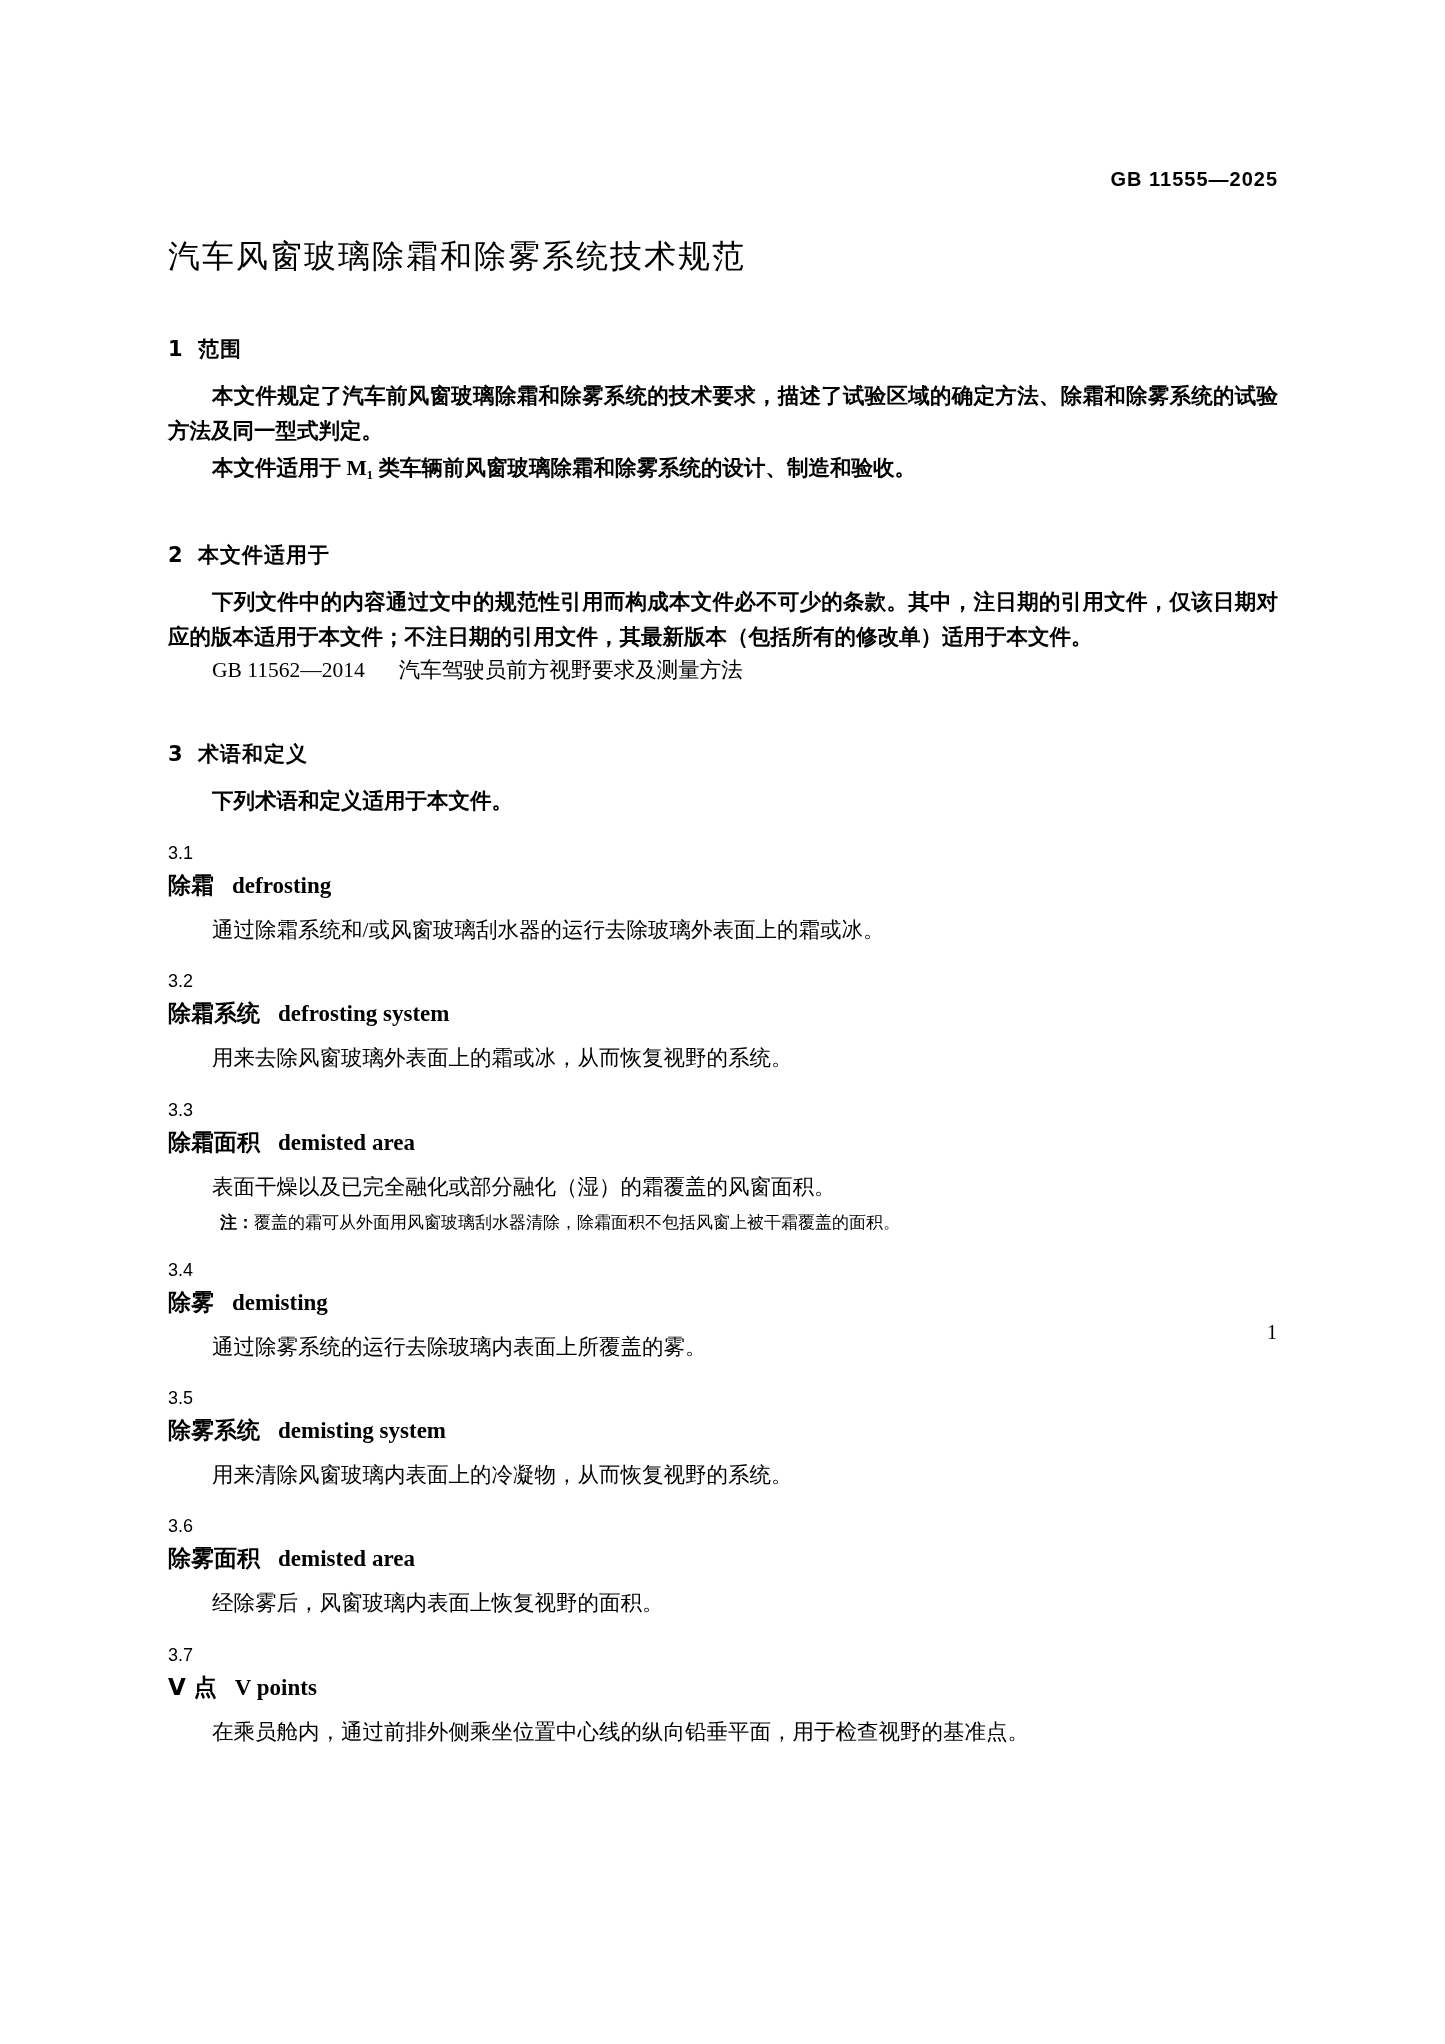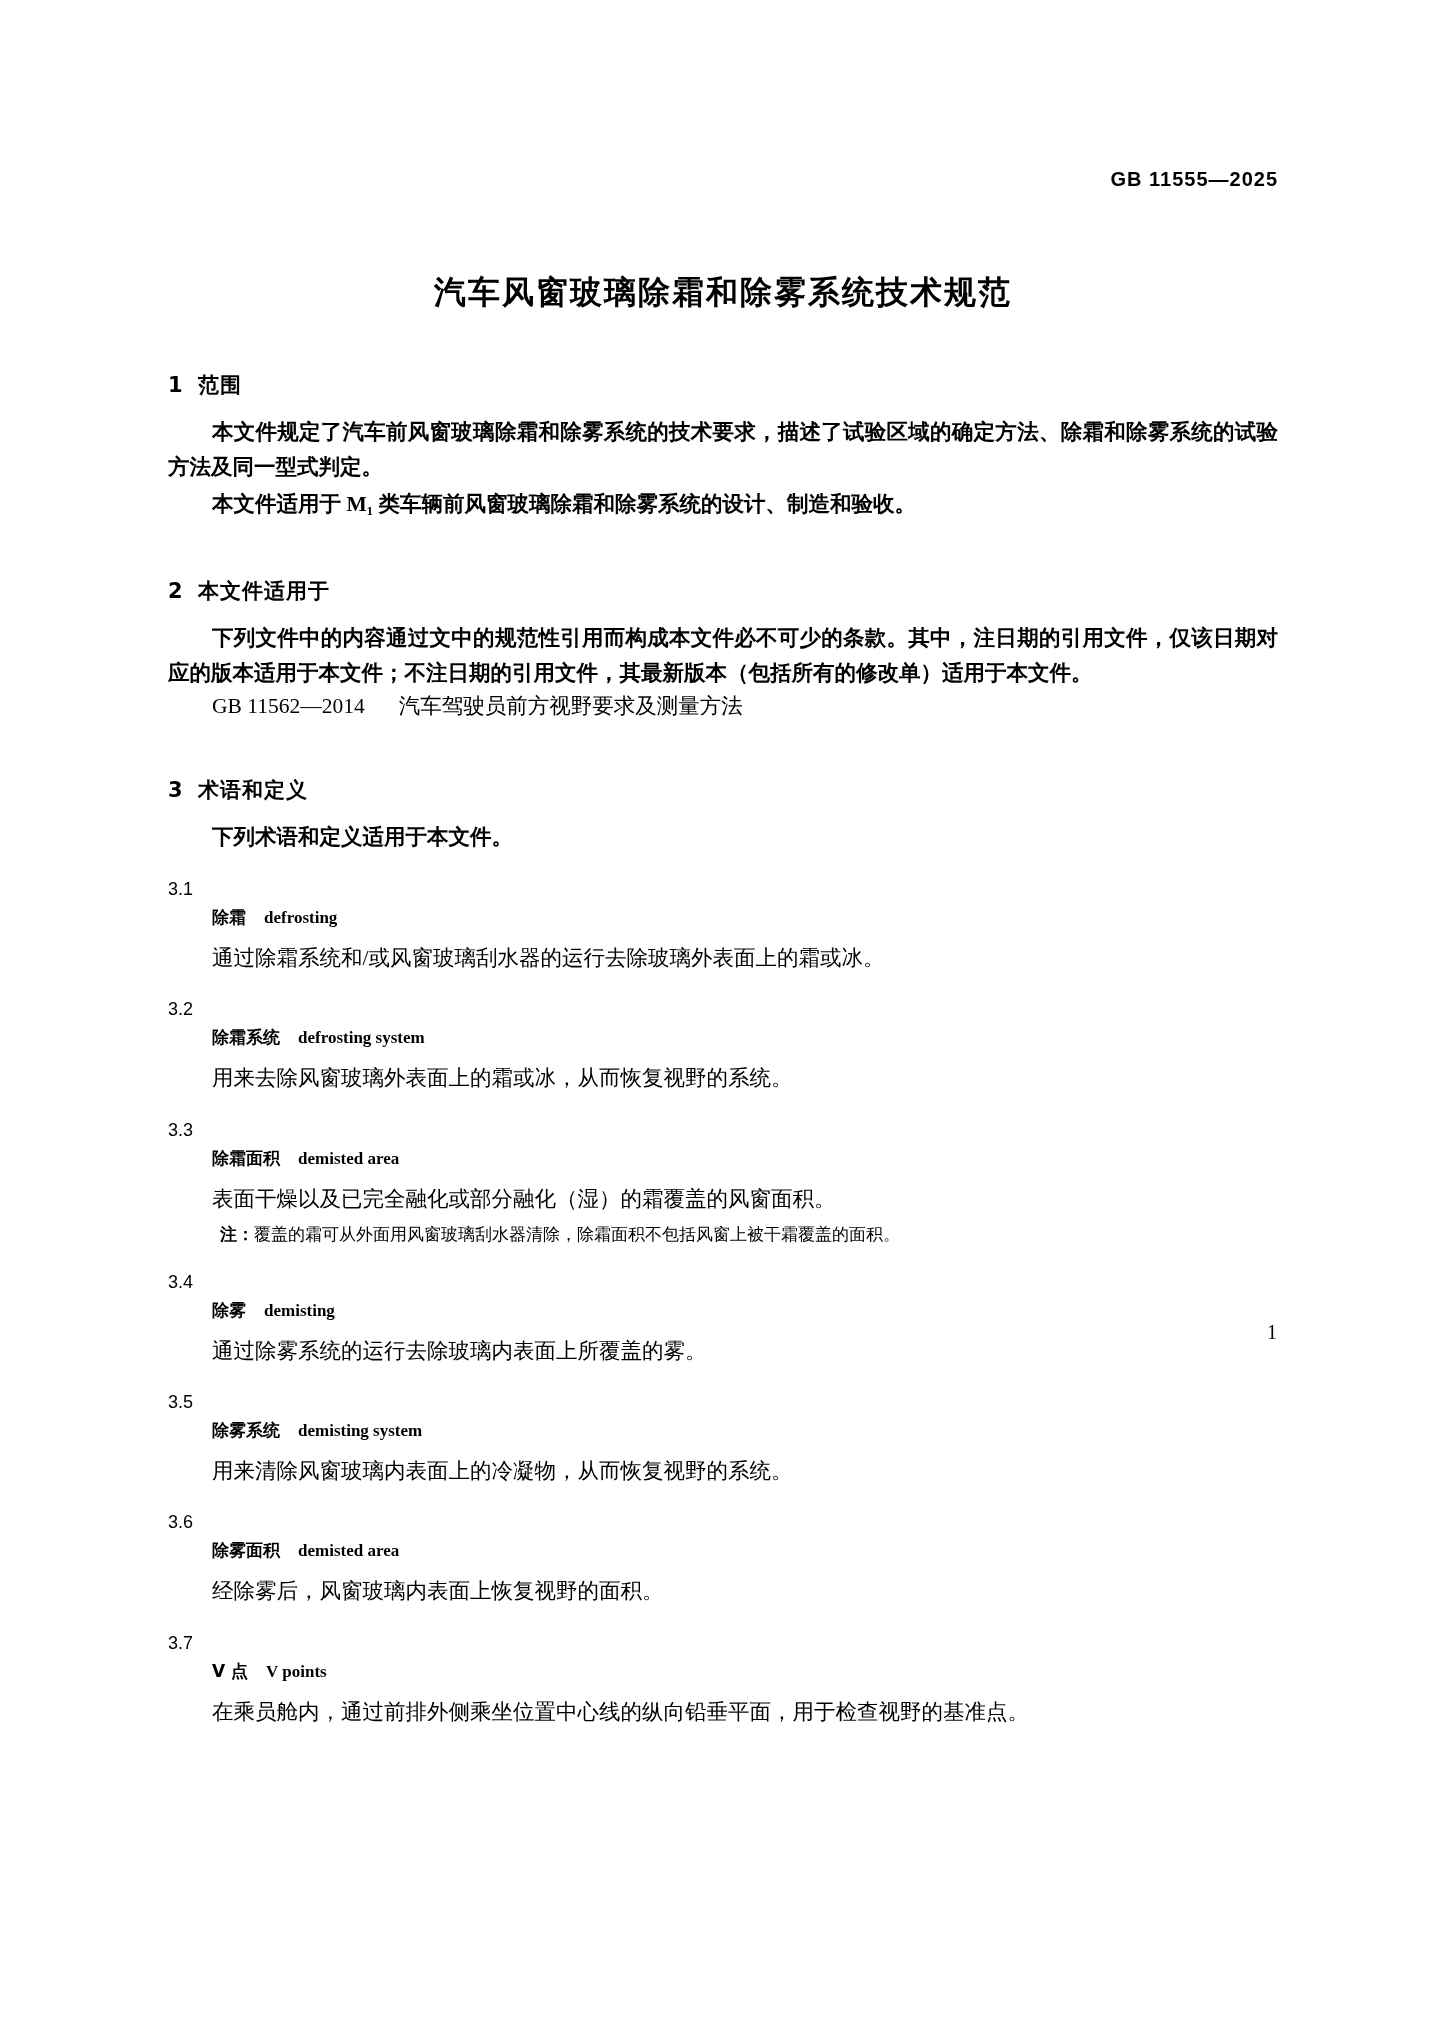--- a/index.html
+++ b/index.html
@@ -33,25 +33,25 @@
     margin-top: 168px;
     text-align: right;
     font-family: "Liberation Sans", "DejaVu Sans", sans-serif;
     font-size: 20px;
     letter-spacing: 1px;
     font-weight: 700;
   }
 
   
   h1.doc-title {
-    margin: 80px 0 0 0;
-    text-align: center;
+    margin: 44px 0 0 0;
+    text-align: left;
     font-family: "DejaVu Sans", "Liberation Sans", sans-serif;
     font-size: 32px;
-    font-weight: 700;
+    font-weight: 400;
     letter-spacing: 2px;
   }
 
   
   .sec-head {
     margin-top: 56px;
     font-family: "DejaVu Sans", "Liberation Sans", sans-serif;
     font-size: 21px;
     font-weight: 700;
     letter-spacing: 1px;
@@ -78,22 +78,21 @@
 
   
   .term-num {
     margin-top: 24px;
     font-family: "Liberation Sans", "DejaVu Sans", sans-serif;
     font-size: 18px;
     margin-left: 0;
   }
   .term-title {
     margin-top: 6px;
-    margin-left: 44px;
-    font-size: 17px;
+    font-size: 23px;
     font-weight: 700;
     font-family: "DejaVu Sans", "Liberation Sans", sans-serif;
   }
   .term-title .en {
     font-family: "Liberation Serif", "DejaVu Serif", serif;
     font-weight: 700;
     margin-left: 18px;
   }
   .term-def {
     margin-top: 12px;

